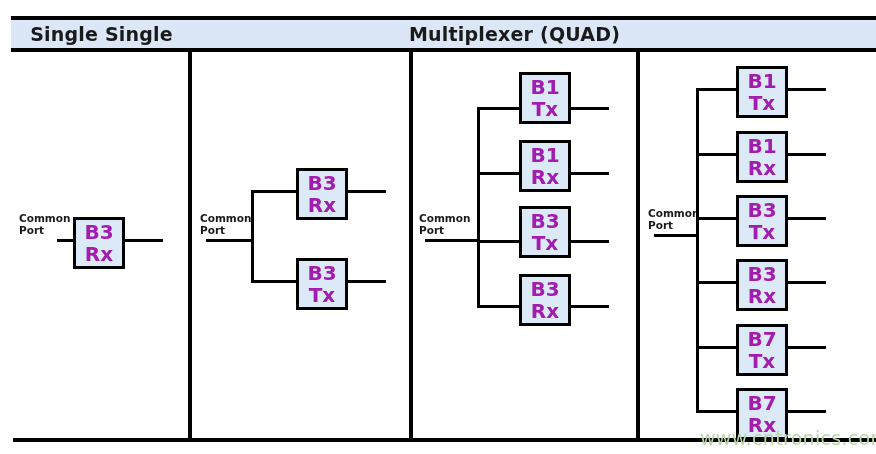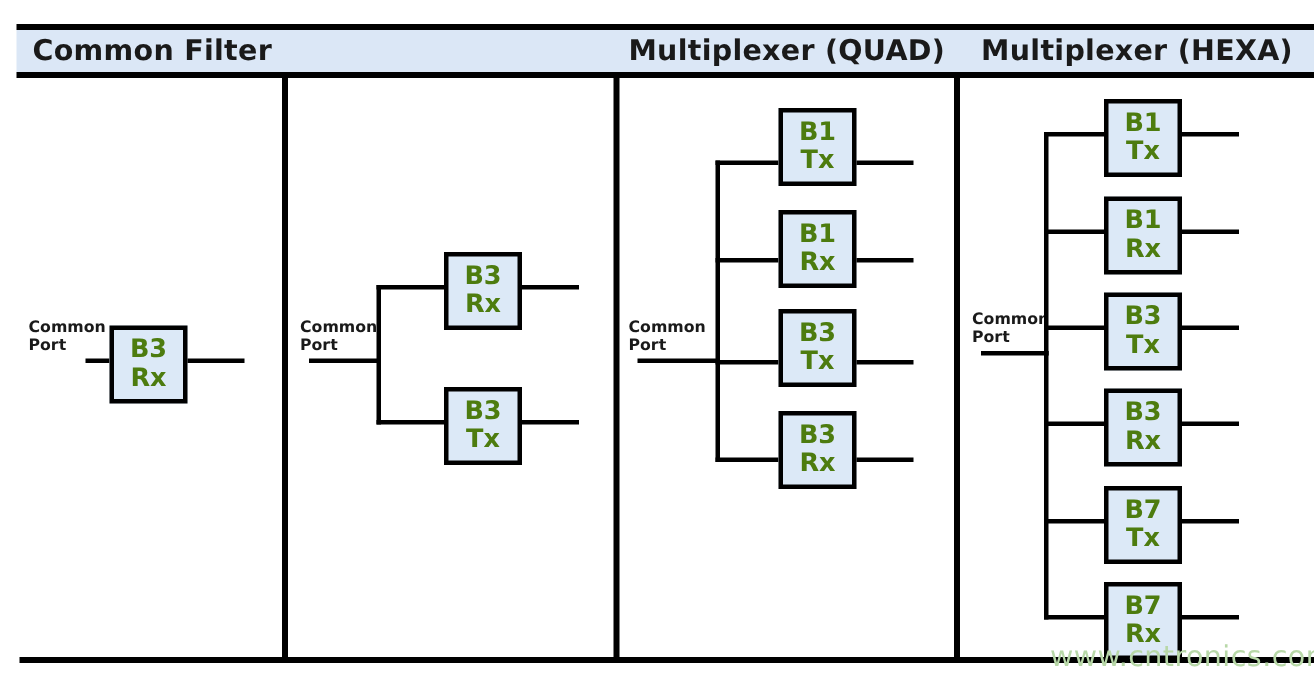--- a/index.html
+++ b/index.html
@@ -62,21 +62,21 @@
     align-items: center;
     justify-content: center;
     color: #1a1a1a;
     font-size: 19px;
     font-weight: bold;
     letter-spacing: 0.2px;
     white-space: nowrap;
   }
   .hc0 { left: 15px;  width: 173px; }
   .hc1 { left: 192px; width: 217px; }
-  .hc2 { left: 413px; width: 223px; }
+  .hc2 { left: 403px; width: 223px; }
   .hc3 { left: 640px; width: 236px; }
 
   
   .col {
     position: absolute;
     top: 52px;
     height: 386px;
   }
   .col0 { left: 15px;  width: 173px; }
   .col1 { left: 192px; width: 217px; }
@@ -89,23 +89,23 @@
     width: 46px;
     height: 46px;
     background: #dce9f7;
     border: 3px solid #000000;
     box-sizing: content-box;
     display: flex;
     flex-direction: column;
     align-items: center;
     justify-content: center;
     line-height: 1.12;
-    font-size: 17px;
+    font-size: 20px;
     font-weight: bold;
-    color: #4d7c0f;
+    color: #a21caf;
   }
   .fbox .bline { display: block; }
 
   
   .wire {
     position: absolute;
     background: #000000;
   }
   .wire-h { height: 3px; }
   .wire-v { width: 3px; }
@@ -138,23 +138,22 @@
 <div id="root">
 
   <div class="frame-line frame-top"></div>
   <div class="frame-line frame-headbottom"></div>
   <div class="frame-line frame-bottom"></div>
   <div class="divider d1"></div>
   <div class="divider d2"></div>
   <div class="divider d3"></div>
 
   <div class="header-band"></div>
-  <div class="header-cell hc0">Common Filter</div>
+  <div class="header-cell hc0">Single Single</div>
   <div class="header-cell hc2">Multiplexer (QUAD)</div>
-  <div class="header-cell hc3">Multiplexer (HEXA)</div>
 
   <div class="col col0">
     <div class="cp-label" style="left:4px; top:160px;">
       <span>Common</span><br>
       <span>Port</span>
     </div>
     <div class="wire wire-h" style="left:42px; top:187px; width:16px;"></div>
     <div class="fbox" style="left:58px; top:165px;">
       <span class="bline">B3</span>
       <span class="bline">Rx</span>

